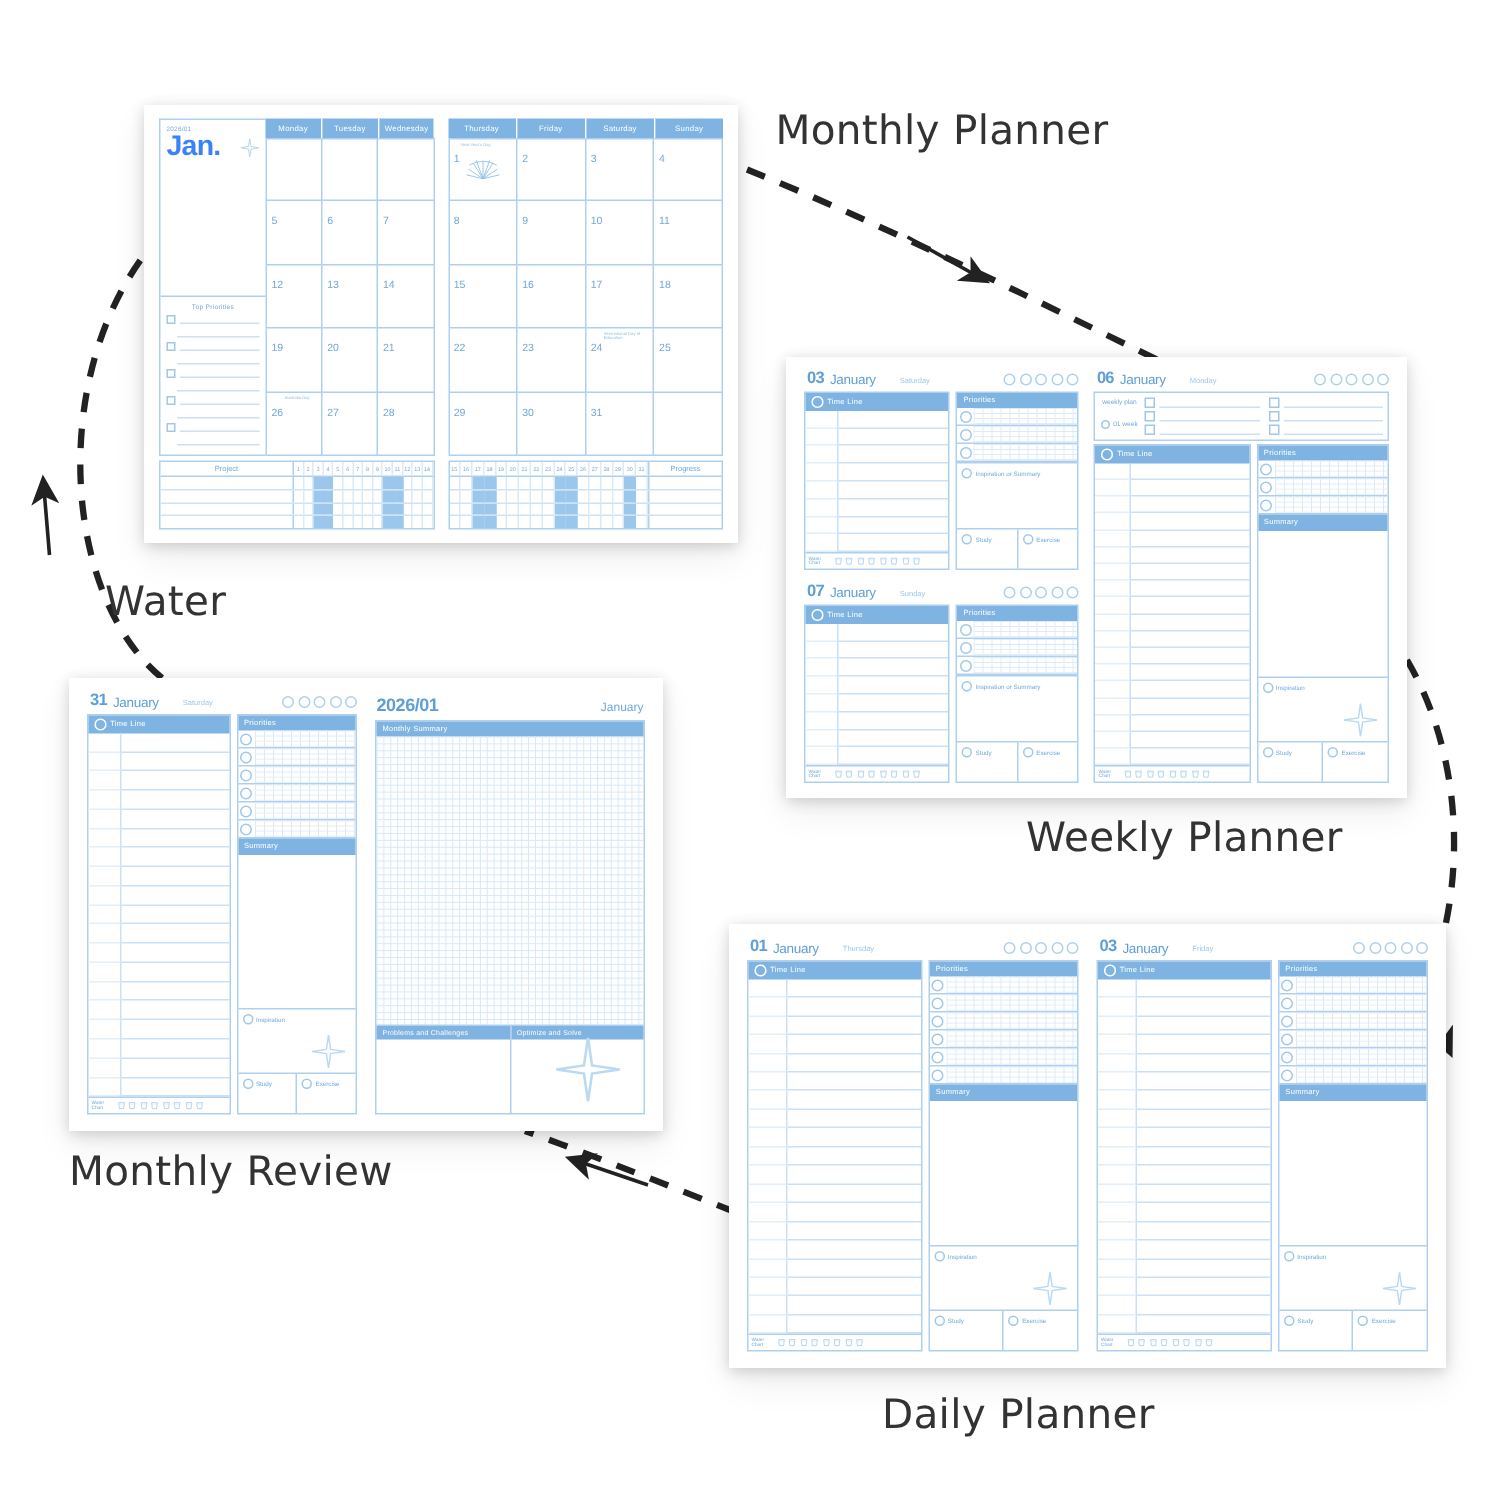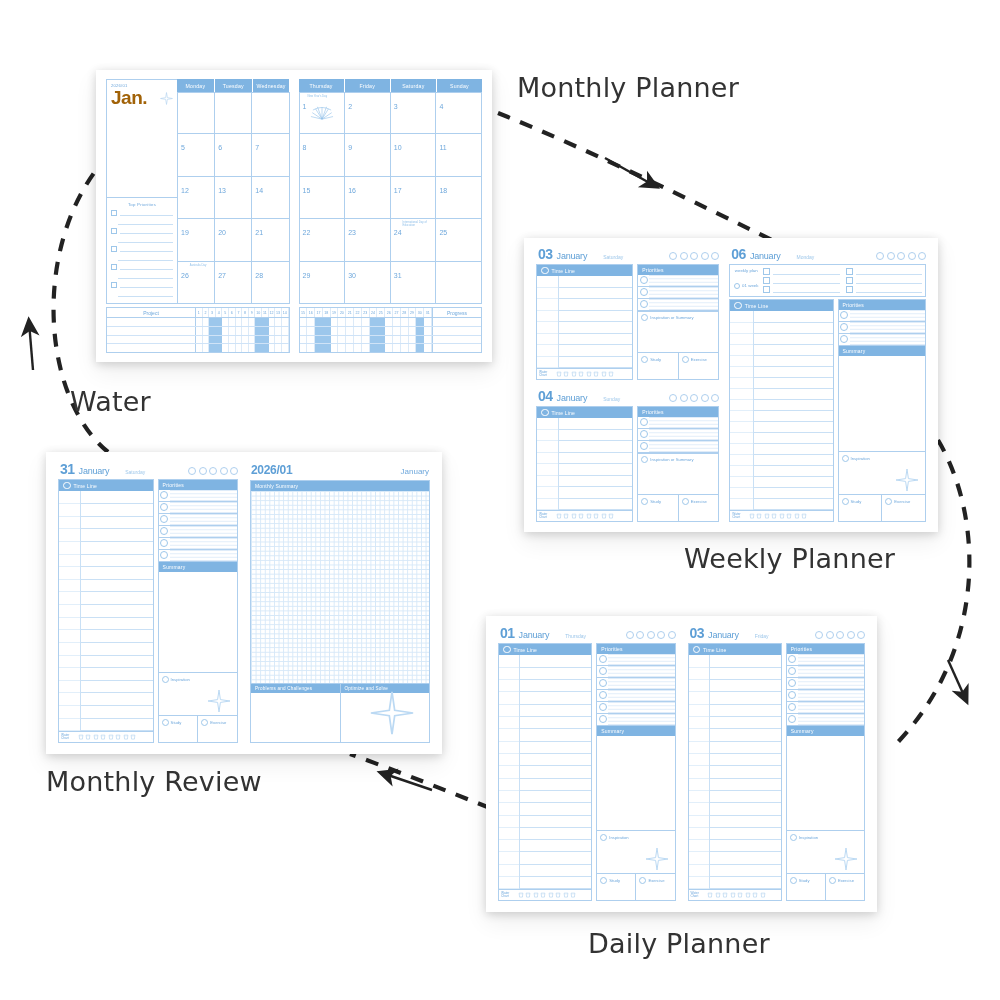--- a/index.html
+++ b/index.html
@@ -39,21 +39,21 @@
   
   :root{}
 
   
   #monthly{left:96px;top:70px;width:396px;height:292px;}
   #monthly .inner{position:absolute;left:10px;top:9px;right:10px;bottom:9px;display:flex;gap:9px;}
   .m-page{flex:1;display:flex;flex-direction:column;}
   .m-top{display:flex;flex:1;min-height:0;}
   .m-left{width:70px;border:1px solid #AECFEE;border-right:none;display:flex;flex-direction:column;}
   .m-yr{font-size:4.2px;color:#6FA8DC;padding:3px 0 0 4px;letter-spacing:.2px;}
-  .m-jan{font-size:19px;color:#a16207;font-weight:700;padding:1px 0 0 4px;line-height:.95;letter-spacing:-.5px;}
+  .m-jan{font-size:19px;color:#3b82f6;font-weight:700;padding:1px 0 0 4px;line-height:.95;letter-spacing:-.5px;}
   .m-spark{position:absolute;left:53px;top:12px;width:13px;height:13px;}
   .m-tp{font-size:4.4px;color:#6FA8DC;text-align:center;padding:4px 0 3px;border-top:1px solid #AECFEE;letter-spacing:.2px;}
   .m-prios{flex:1;display:flex;flex-direction:column;justify-content:space-around;padding:0 4px 3px;}
   .m-pr{display:flex;align-items:center;gap:3px;margin:0 0 3px;}
   .m-ck{width:4px;height:4px;border:.6px solid #9EC7EA;flex:0 0 auto;}
   .m-ln{flex:1;border-bottom:.6px solid #C9E0F5;height:5px;}
   .m-grid{flex:1;display:flex;flex-direction:column;min-width:0;}
   .m-hrow{display:flex;height:13px;}
   .m-hc{flex:1;background:#7FB4E2;color:#fff;font-size:5.2px;display:flex;align-items:center;justify-content:center;border-right:1px solid #fff;letter-spacing:.2px;}
   .m-hc:last-child{border-right:none;}
@@ -74,21 +74,21 @@
   .m-prow:last-child{border-bottom:none;}
   .m-pc0{width:88px;border-right:1px solid #AECFEE;}
   .m-pcs{flex:1;display:flex;}
   .m-pcell{flex:1;border-right:.5px solid #DCEAF8;}
   .m-pcell.on{background:#9CC7EC;border-right-color:#9CC7EC;}
   .m-pend{width:48px;border-left:1px solid #AECFEE;}
 
   
   .sheet{display:flex;flex-direction:column;height:100%;}
   .s-head{display:flex;align-items:flex-end;gap:4px;padding:0 0 3px 2px;}
-  .s-num{font-size:14px;color:#5E9FD6;font-weight:700;line-height:.9;letter-spacing:-.5px;}
+  .s-num{font-size:11px;color:#5E9FD6;font-weight:700;line-height:.9;letter-spacing:-.5px;}
   .s-mon{font-size:9px;color:#5E9FD6;line-height:1;letter-spacing:-.2px;}
   .s-dow{font-size:5px;color:#9EC7EA;margin-left:12px;line-height:1.6;}
   .s-wicons{margin-left:auto;display:flex;gap:2.5px;padding-bottom:1px;}
   .wi{width:6px;height:6px;border:.7px solid #AECFEE;border-radius:50%;display:block;}
   .s-body{flex:1;display:flex;gap:4px;min-height:0;}
   .s-col-left{flex:0 0 52%;display:flex;flex-direction:column;border:1px solid #AECFEE;}
   .s-col-right{flex:1;display:flex;flex-direction:column;border:1px solid #AECFEE;}
   .bar{background:#7FB4E2;color:#fff;font-size:5px;padding:2.2px 4px;display:flex;align-items:center;gap:3px;letter-spacing:.2px;}
   .bar .clk{width:5.5px;height:5.5px;border:.8px solid #fff;border-radius:50%;flex:0 0 auto;}
   .tl-area{flex:1;display:flex;min-height:0;}
@@ -121,21 +121,21 @@
   .wk-plan{border:1px solid #AECFEE;display:flex;padding:3px 3px;gap:4px;margin-bottom:2px;}
   .wk-plan .wp-lab{width:26px;flex:0 0 auto;font-size:4.4px;color:#6FA8DC;text-align:center;line-height:1.4;}
   .wk-plan .wp-lab .wk2{display:flex;align-items:center;gap:2px;justify-content:center;margin-top:9px;}
   .wk-plan .wp-lab .wk2 .ci{width:4px;height:4px;border:.6px solid #9EC7EA;border-radius:50%;}
   .wp-grid{flex:1;display:grid;grid-template-columns:1fr 1fr;gap:2px 6px;}
   .wp-it{display:flex;align-items:center;gap:3px;}
   .wp-it .bx{width:5px;height:5px;border:.7px solid #9EC7EA;flex:0 0 auto;}
   .wp-it .ln{flex:1;border-bottom:.7px solid #C9E0F5;height:6px;}
 
   
-  #daily{left:486px;top:616px;width:391px;height:296px;}
+  #daily{left:486px;top:616px;width:478px;height:296px;}
   #daily .wrap{position:absolute;left:12px;top:11px;right:12px;bottom:11px;display:flex;gap:12px;}
   #daily .dpage{flex:1;display:flex;flex-direction:column;min-width:0;}
 
   
   #review{left:46px;top:452px;width:396px;height:302px;}
   #review .wrap{position:absolute;left:12px;top:11px;right:12px;bottom:11px;display:flex;gap:12px;}
   #review .rcol{flex:1;display:flex;flex-direction:column;min-width:0;}
   .rv-head{display:flex;align-items:baseline;justify-content:space-between;padding:0 1px 3px;}
   .rv-yr{font-size:12px;color:#5E9FD6;font-weight:700;letter-spacing:-.3px;}
   .rv-mon{font-size:8px;color:#6FA8DC;}
@@ -665,21 +665,21 @@
                       </div>
                     </div>
                   </div>
                 </div>
               </div>
             </div>
           </div>
         <div style="flex:1;min-height:0" id="wk-day1">
             <div class="sheet">
               <div class="s-head">
-                <span class="s-num">04</span>
+                <span class="s-num">07</span>
                 <span class="s-mon">January</span>
                 <span class="s-dow">Sunday</span>
                 <div class="s-wicons">
                   <span class="wi"></span>
                   <span class="wi"></span>
                   <span class="wi"></span>
                   <span class="wi"></span>
                   <span class="wi"></span>
                 </div>
               </div>

